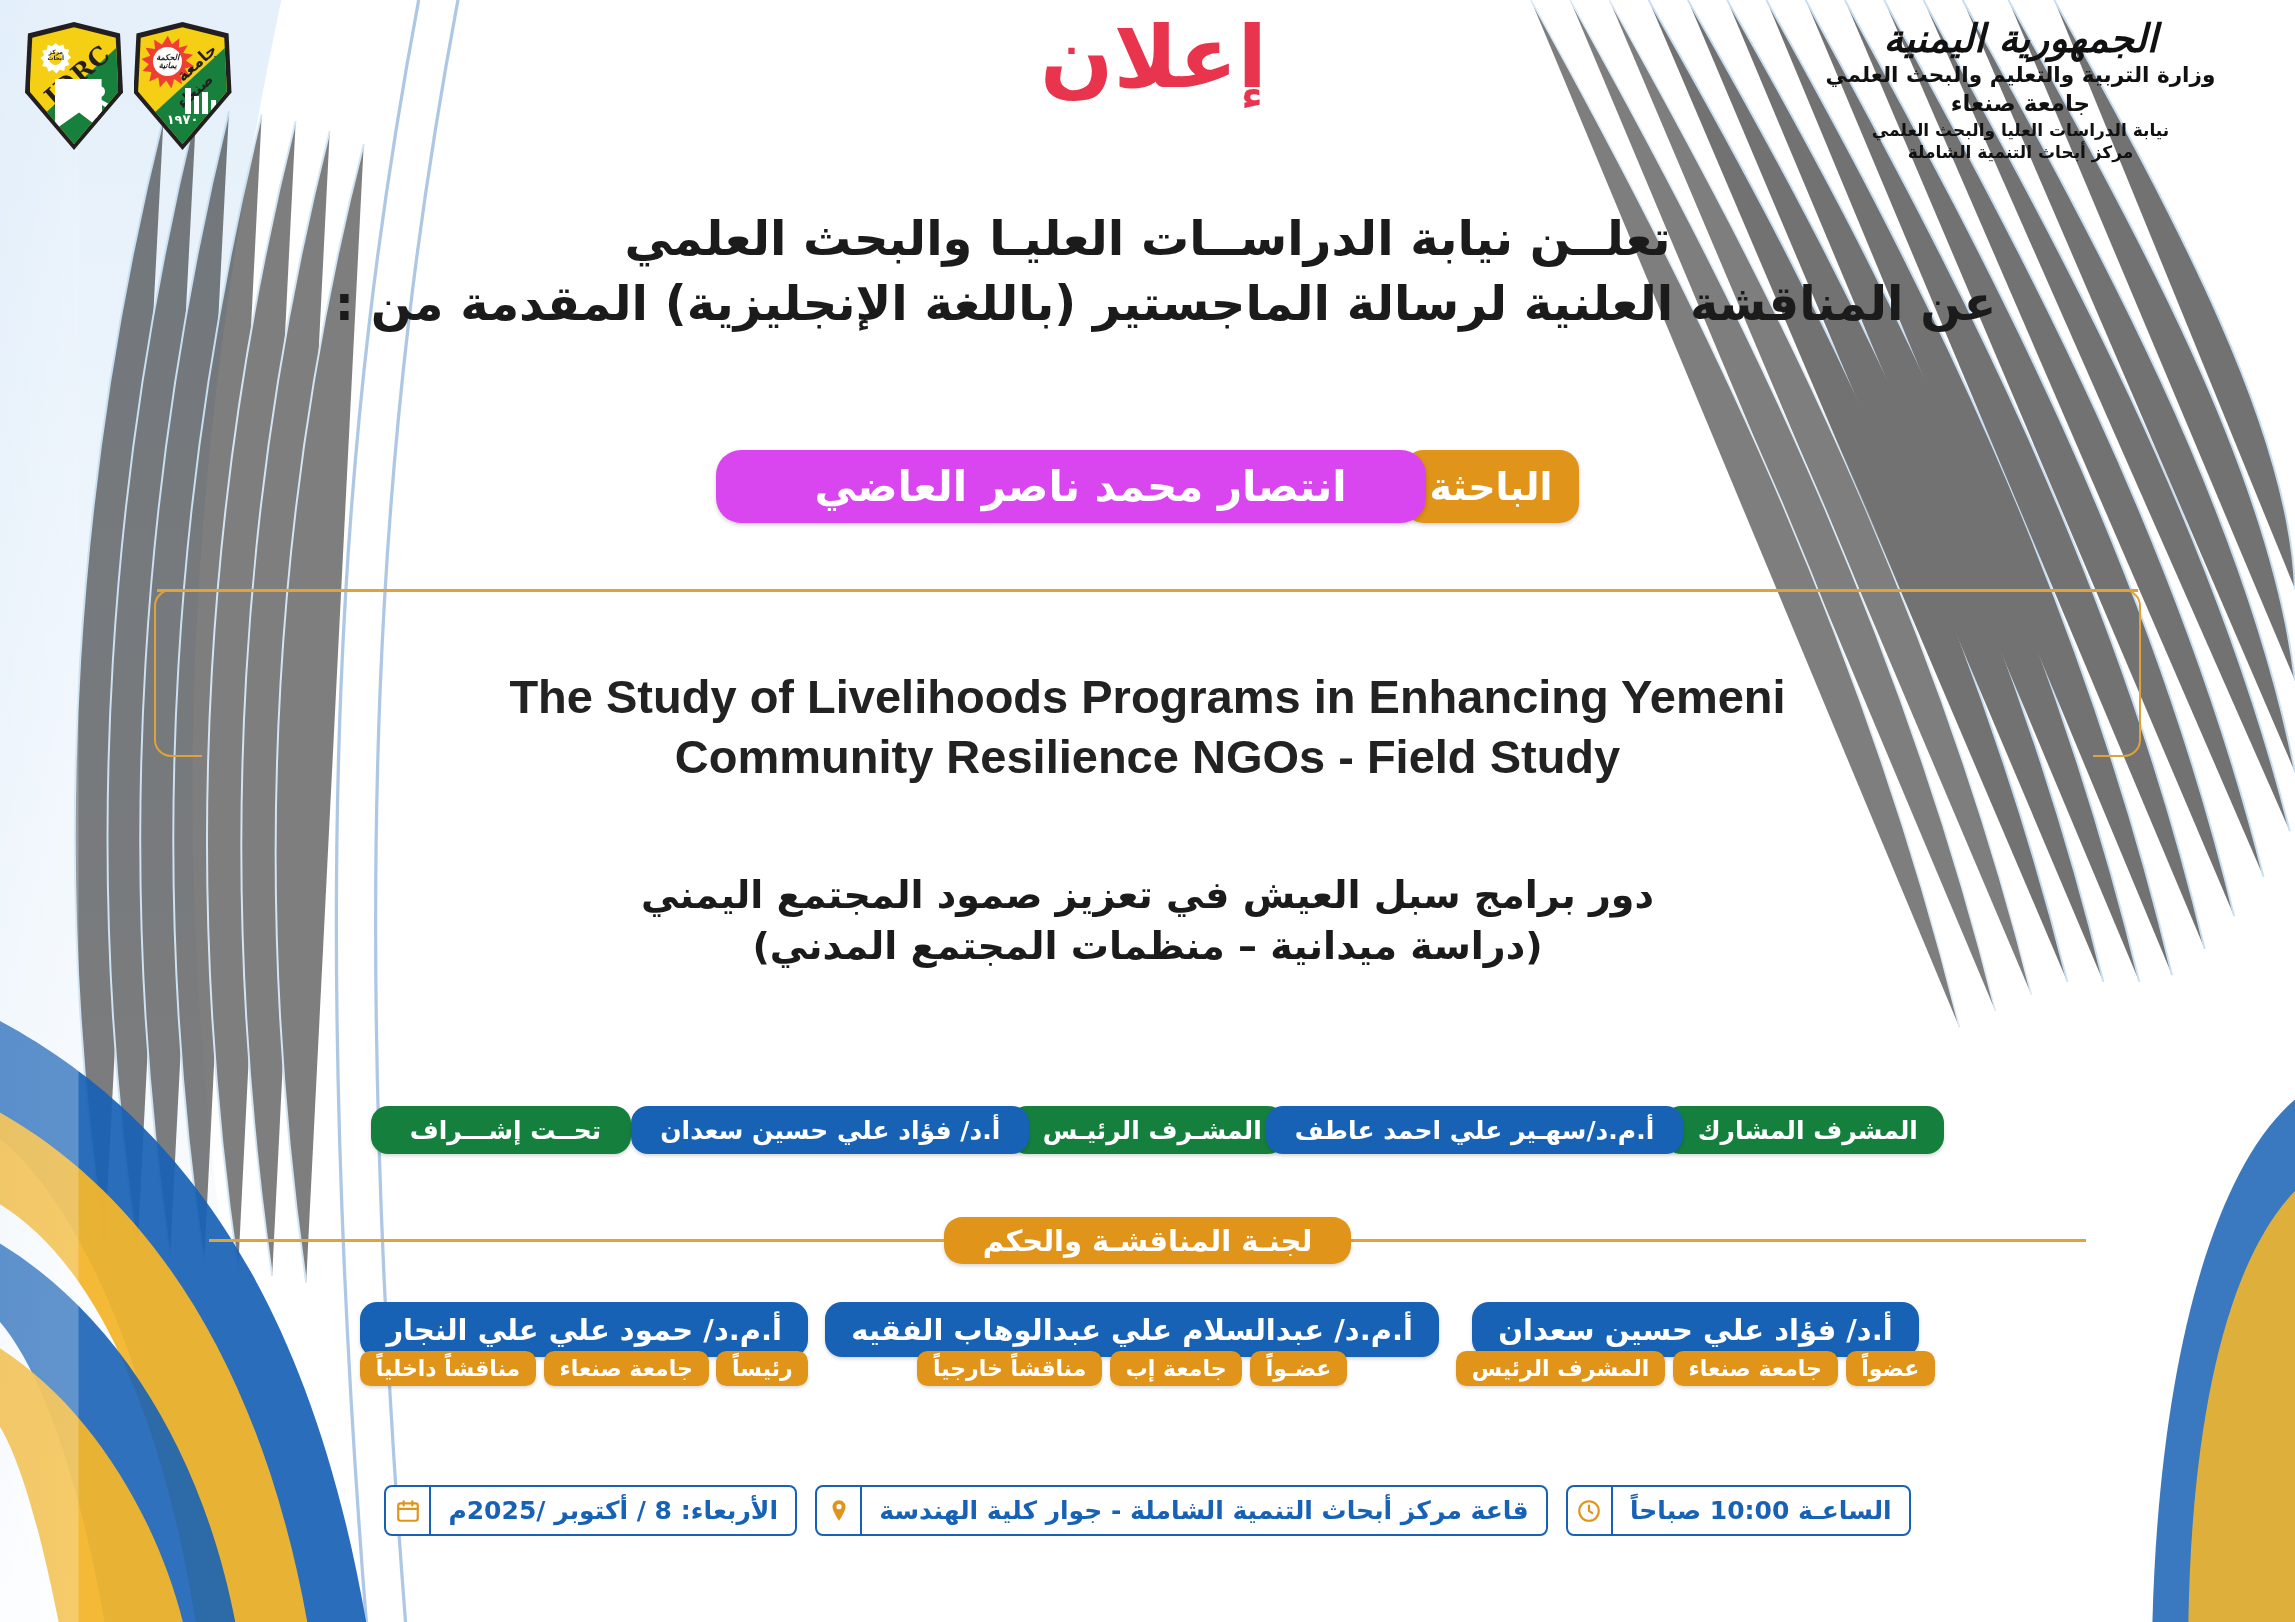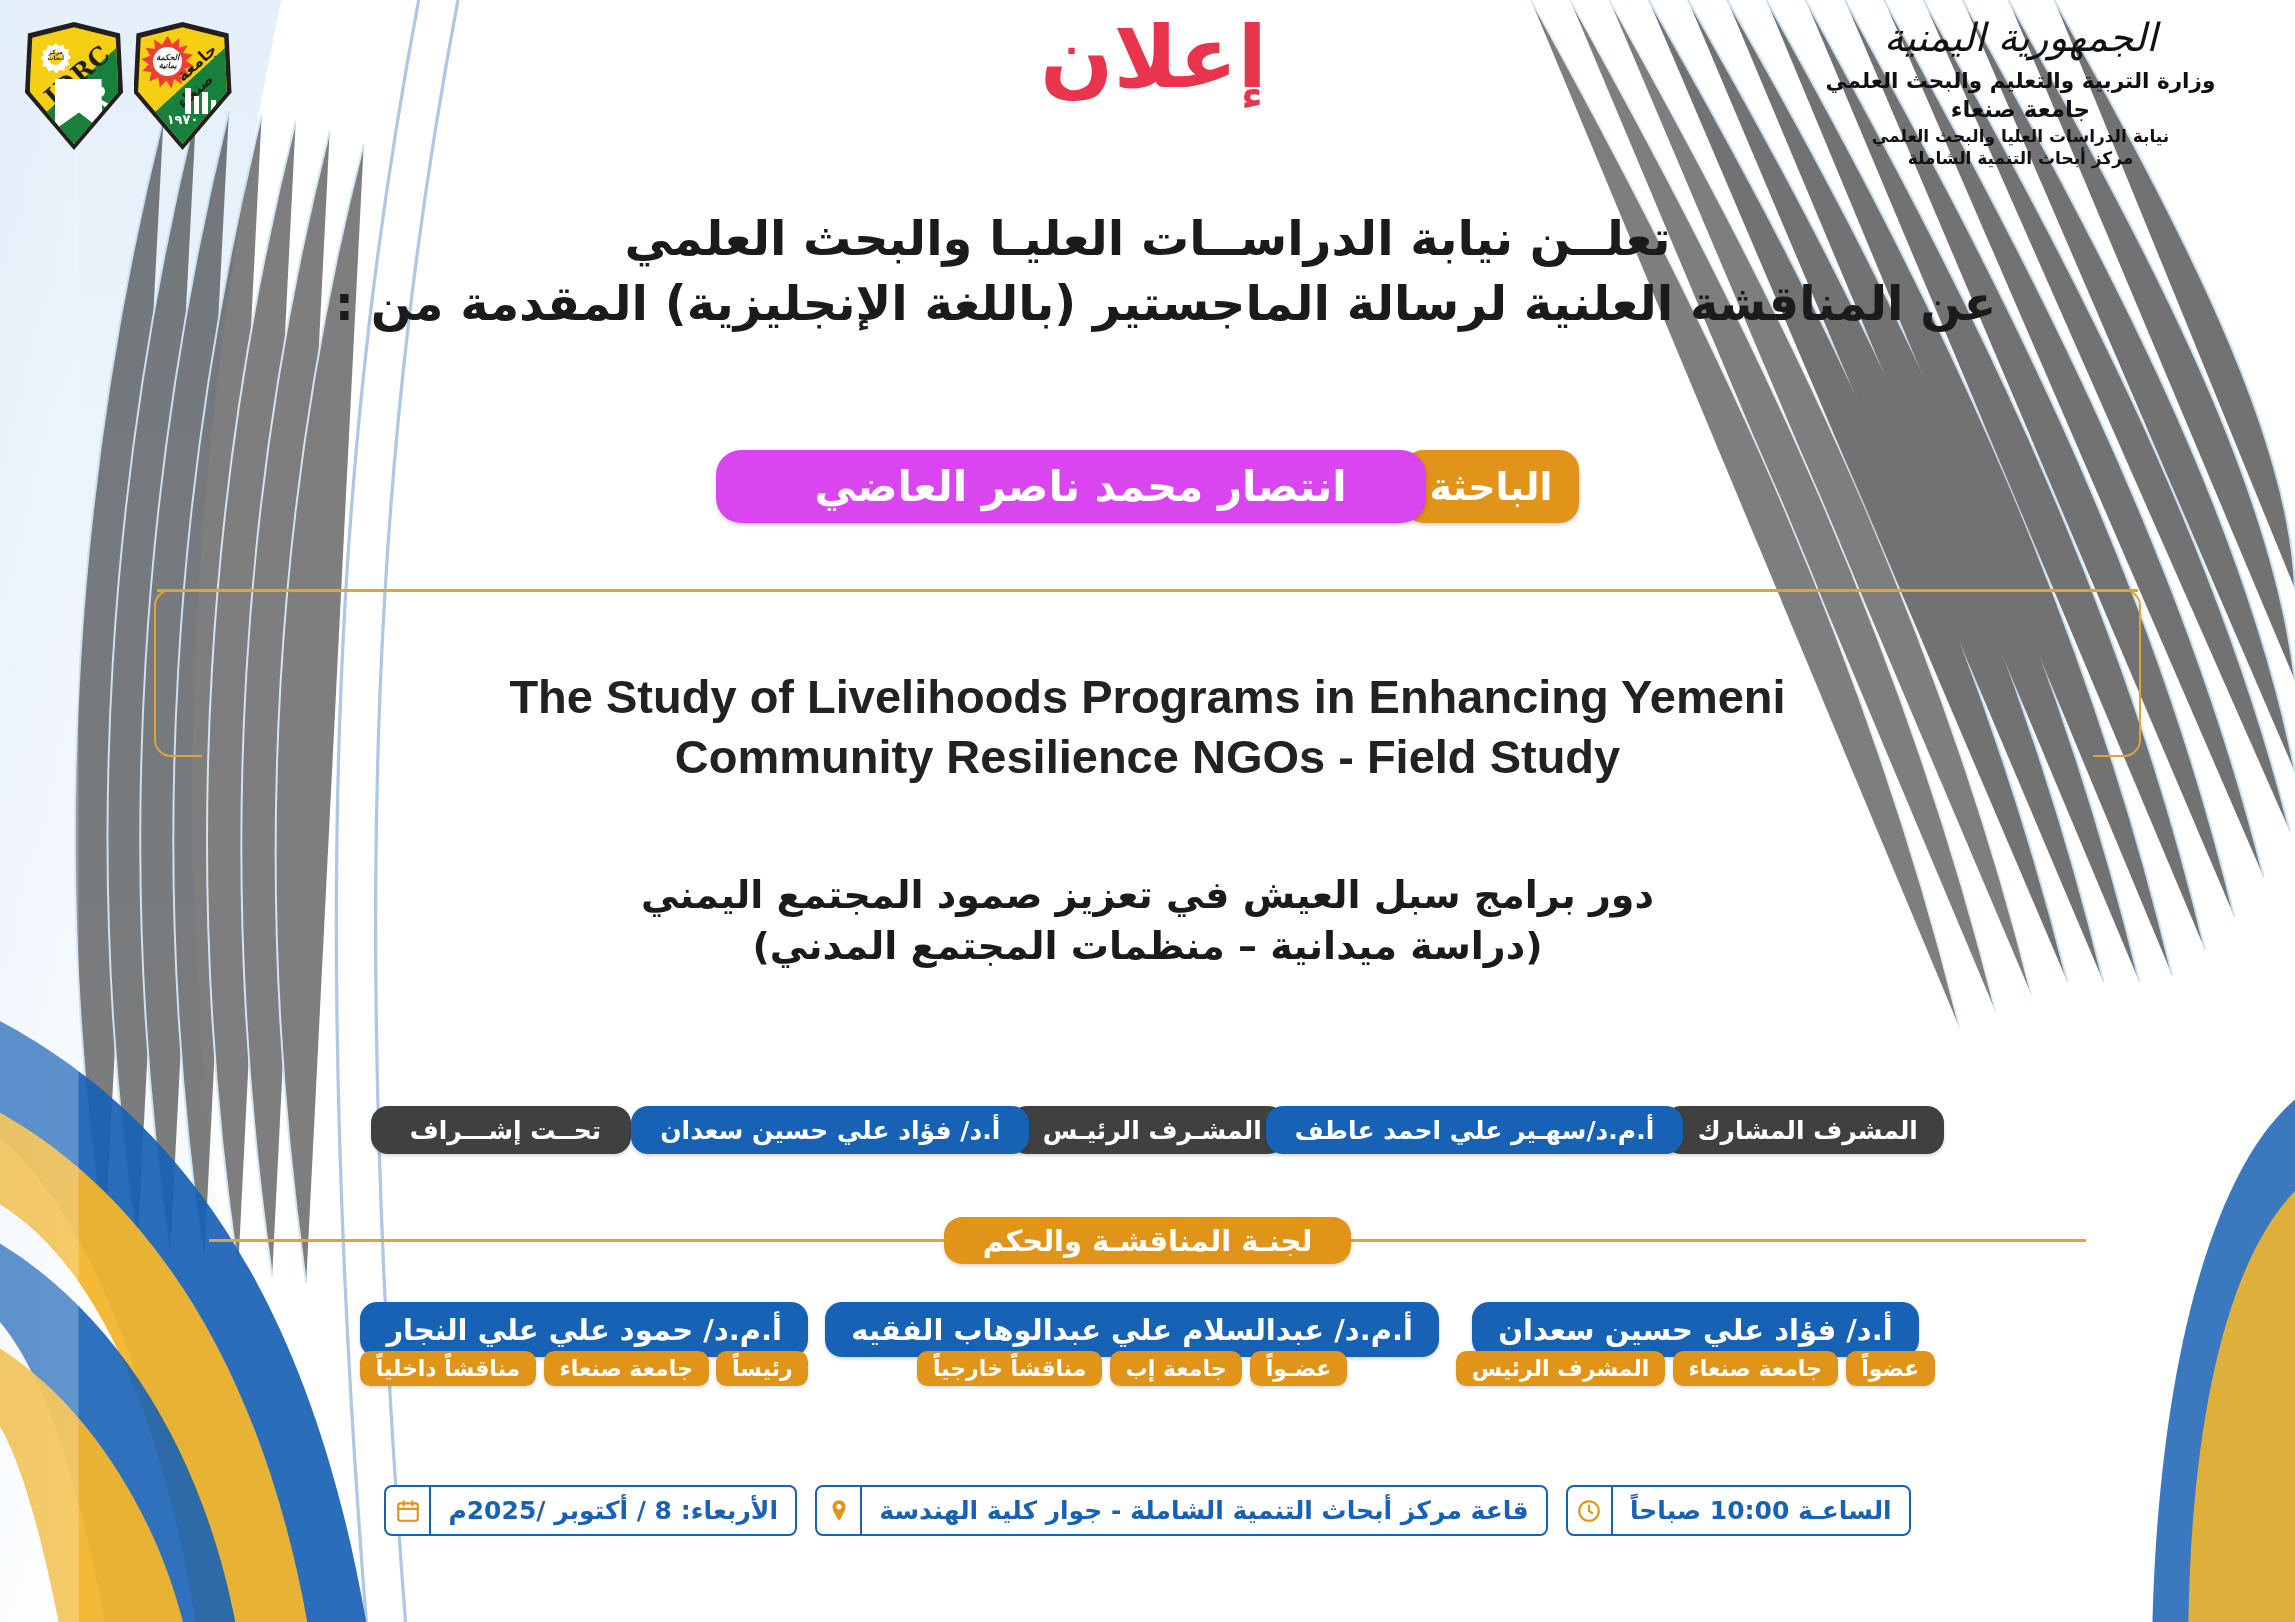--- a/index.html
+++ b/index.html
@@ -57,22 +57,22 @@
   .person{position:absolute;left:55px;bottom:19.6px;width:29px;height:39px;}
   .person .head{position:absolute;left:9.2px;top:0;width:11px;height:11px;border-radius:50%;background:#fff;}
   .person .body{position:absolute;left:1.3px;top:13px;width:26px;height:25px;background:#fff;
     clip-path:polygon(50% 0,100% 28%,84% 40%,62% 26%,62% 100%,38% 100%,38% 26%,16% 40%,0 28%);}
   .bars{position:absolute;right:10.5px;bottom:30px;display:flex;align-items:flex-end;gap:2.6px;height:29px;}
   .bars i{display:block;width:5.9px;background:#fff;}
 
   .ministry{position:absolute;right:26px;top:18.3px;width:497px;text-align:center;z-index:6;}
   .ministry .m-calli{
     font-family:"DejaVu Serif","Liberation Serif",serif;
-    font-size:39px;color:#111;font-style:italic;font-weight:400;line-height:1.05;
-    letter-spacing:-1.3px;margin-bottom:9px;
+    font-size:39px;color:#111;font-style:italic;font-weight:700;line-height:1.05;
+    letter-spacing:-1.3px;margin-bottom:3px;
   }
   .ministry .m1{font-size:21.6px;font-weight:700;color:#111;line-height:1.25;}
   .ministry .m2{font-size:23px;font-weight:700;color:#111;line-height:1.3;letter-spacing:3.9px;}
   .ministry .m3{font-size:17px;font-weight:700;color:#111;line-height:1.3;}
   .ministry .m4{font-size:17px;font-weight:700;color:#111;line-height:1.3;}
 
   
   .headline{position:absolute;left:12px;right:0;top:14.4px;text-align:center;z-index:5;}
   .headline .ttl{font-size:86px;font-weight:800;color:#e8344d;letter-spacing:9.2px;line-height:1;}
 
@@ -103,21 +103,21 @@
     font-family:"Liberation Sans",sans-serif;}
 
   .ar-title{position:absolute;left:0;right:0;top:870px;text-align:center;z-index:5;}
   .ar-title div{font-size:38px;font-weight:800;color:#1b1b1b;line-height:1.35;}
 
   
   .sup-row{position:absolute;left:0;right:0;top:1106px;display:flex;justify-content:center;
     align-items:stretch;z-index:5;}
   .chip{display:flex;align-items:center;justify-content:center;white-space:nowrap;
     font-weight:800;color:#fff;box-shadow:0 2px 3.9px rgba(0,0,0,.16);}
-  .chip.org{background:#404040;border-radius:17px;}
+  .chip.org{background:#15803d;border-radius:17px;}
   .chip.blu{background:#1862b5;border-radius:17px;}
   .sup-row .chip{height:48px;font-size:25px;}
   .sup-row .c-tahta{padding:0 30px 0 39px;margin-right:0;}
   .sup-row .c-main{padding:0 29px;margin-right:-19.6px;z-index:2;}
   .sup-row .c-mainrole{padding:0 23.6px 0 33px;margin-right:-19.6px;}
   .sup-row .c-co{padding:0 29px;margin-right:-19.6px;z-index:2;}
   .sup-row .c-corole{padding:0 26px 0 34px;margin-right:-19.6px;}
 
   
   .sec-comm{position:absolute;left:209px;right:209px;top:1217px;display:flex;align-items:center;z-index:5;}

